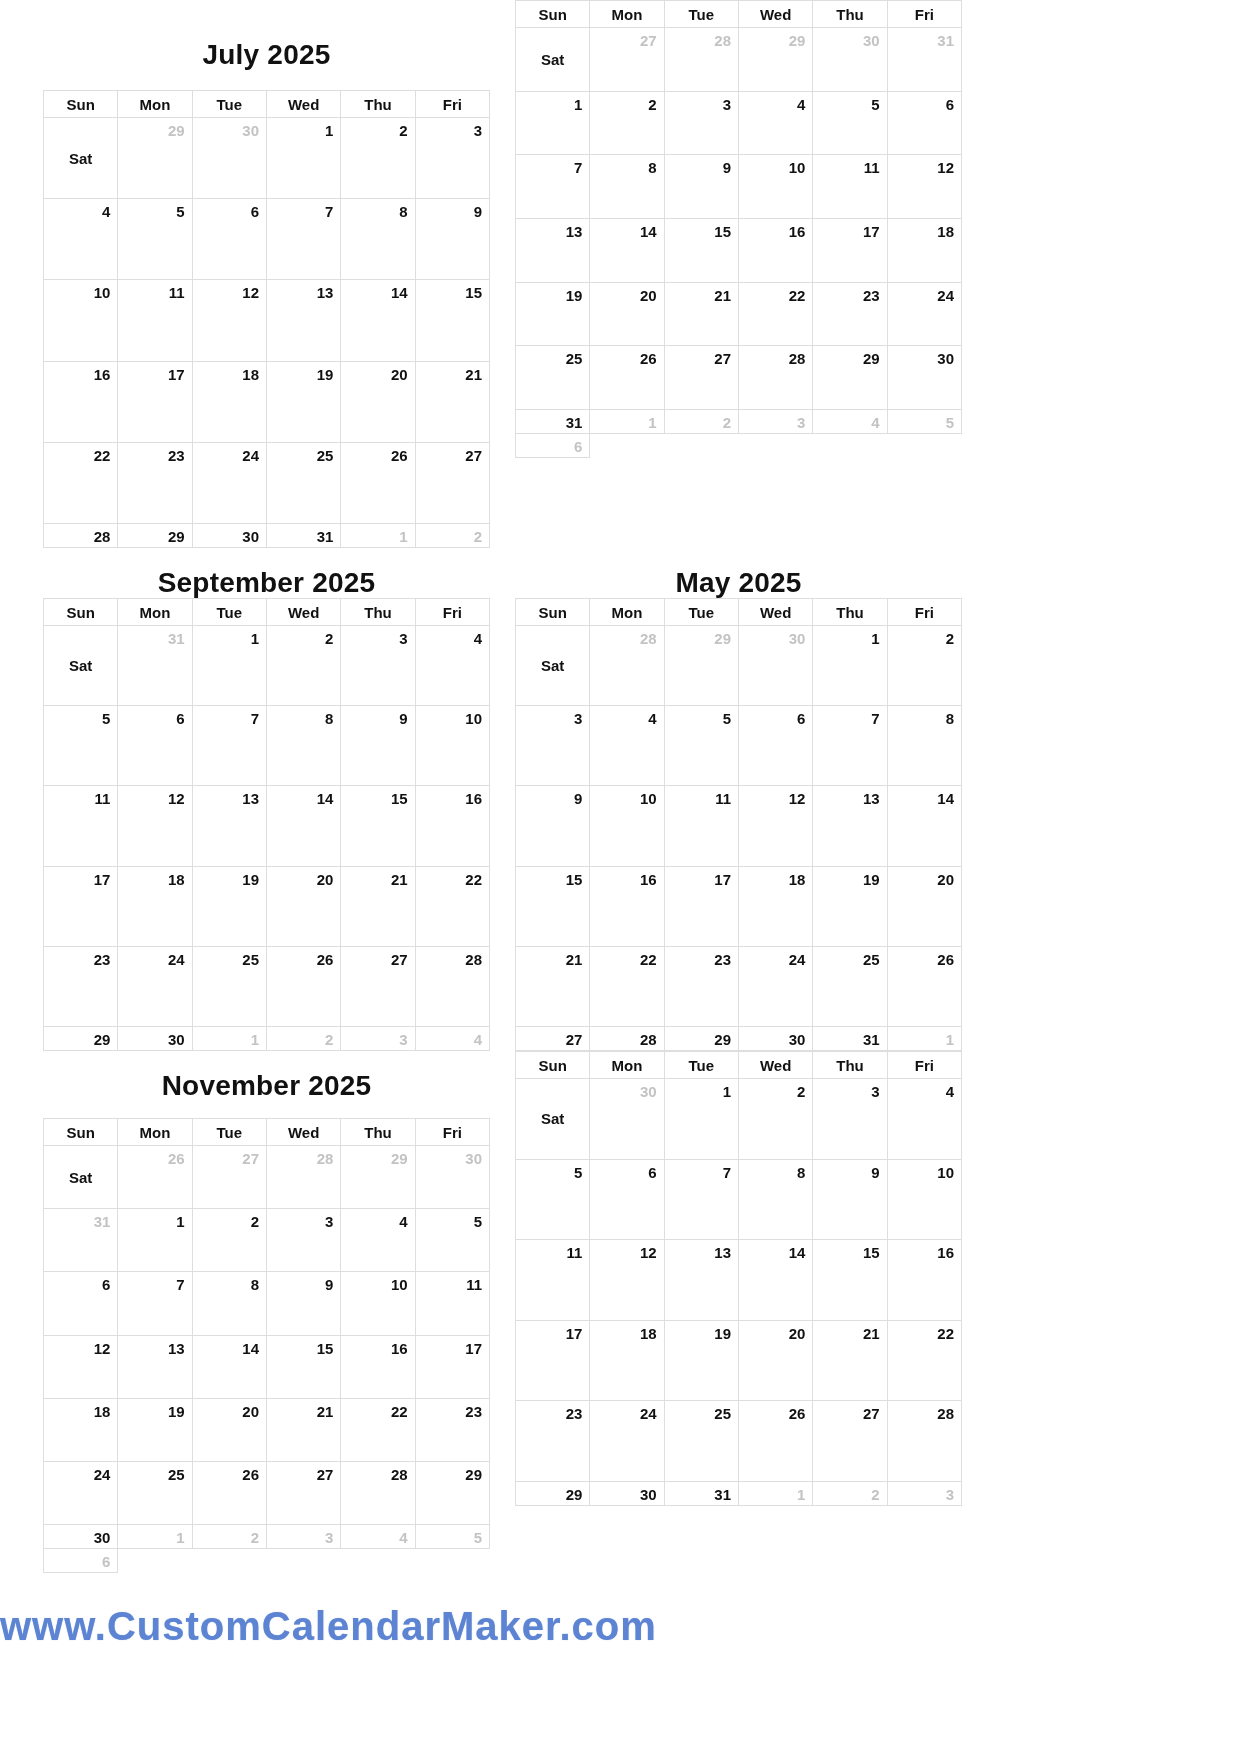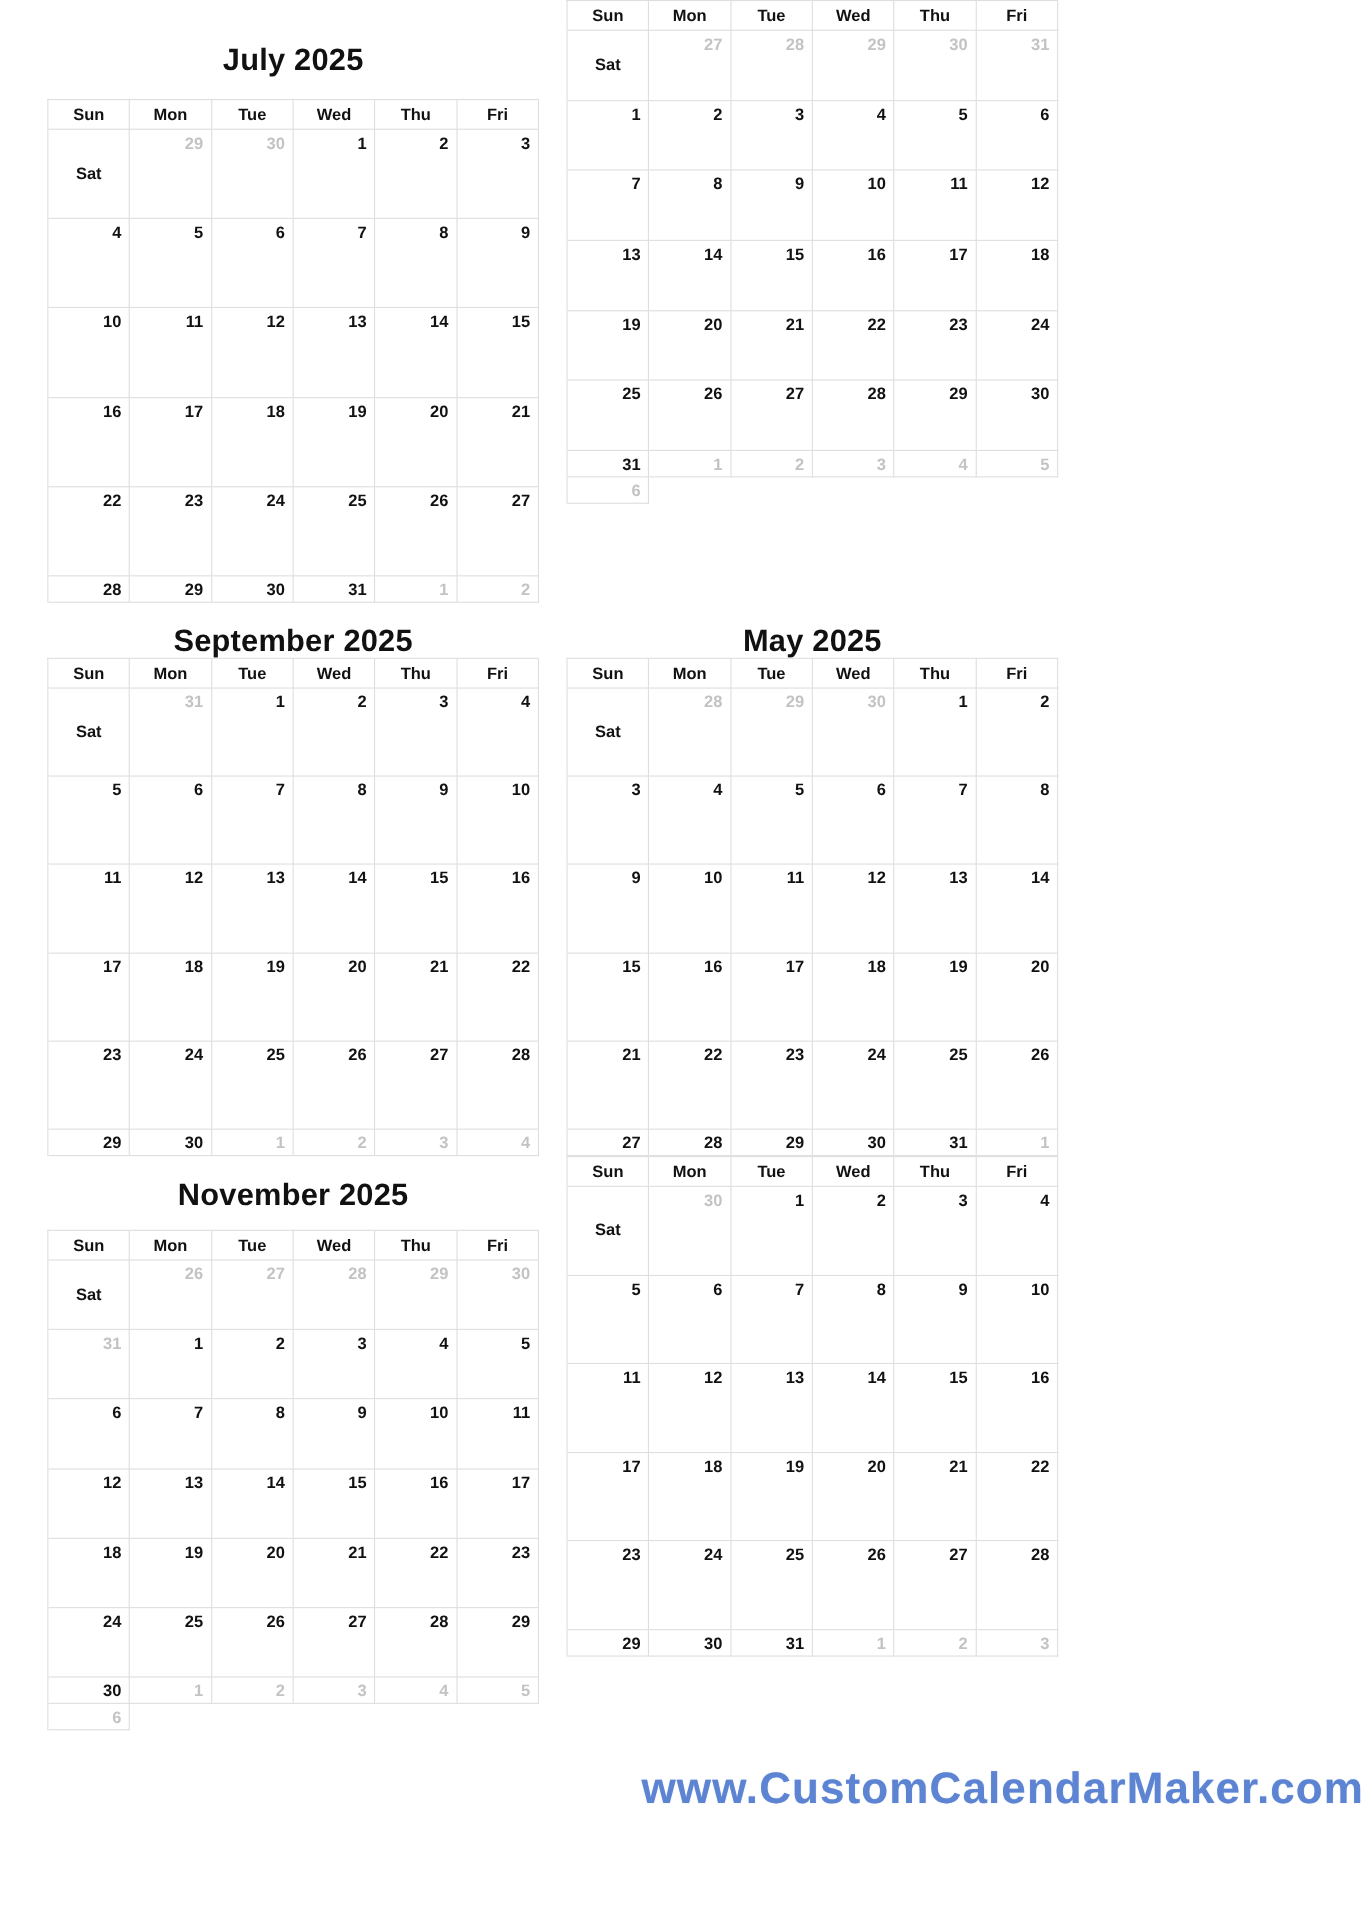--- a/index.html
+++ b/index.html
@@ -80,21 +80,21 @@
     line-height: 20px;
   }
   .day-cell.muted .day-num {
     color: #c3c3c3;
   }
   .watermark {
     position: absolute;
     left: 0;
     top: 1604px;
     width: 1240px;
-    text-align: right;
+    text-align: left;
   }
   .watermark a {
     font-size: 40px;
     line-height: 44px;
     font-weight: bold;
     color: #5d84d2;
     text-decoration: none;
     letter-spacing: 1px;
     text-shadow: 0 0 1px rgba(93, 132, 210, 0.55);
   }

